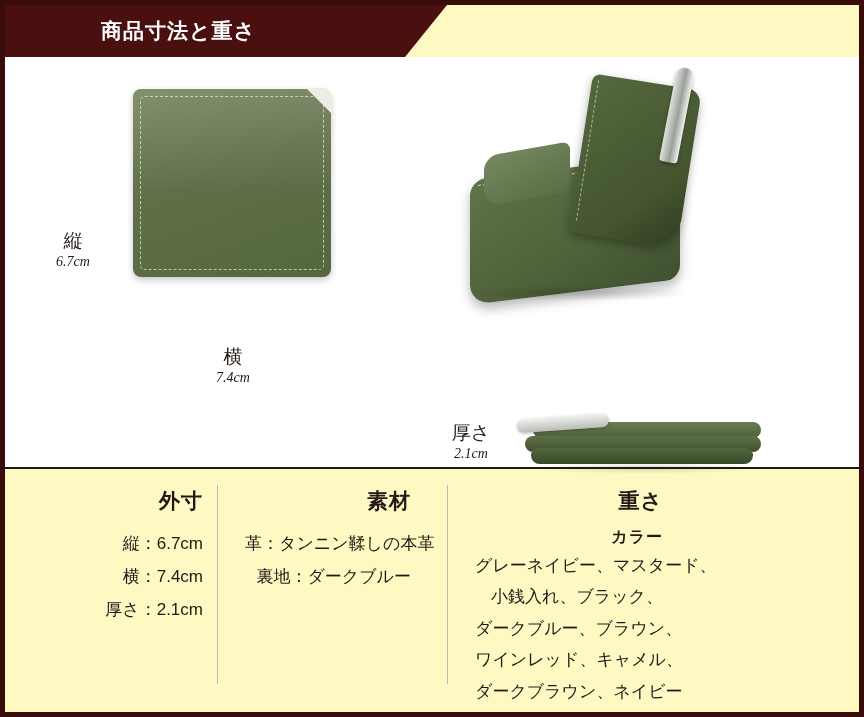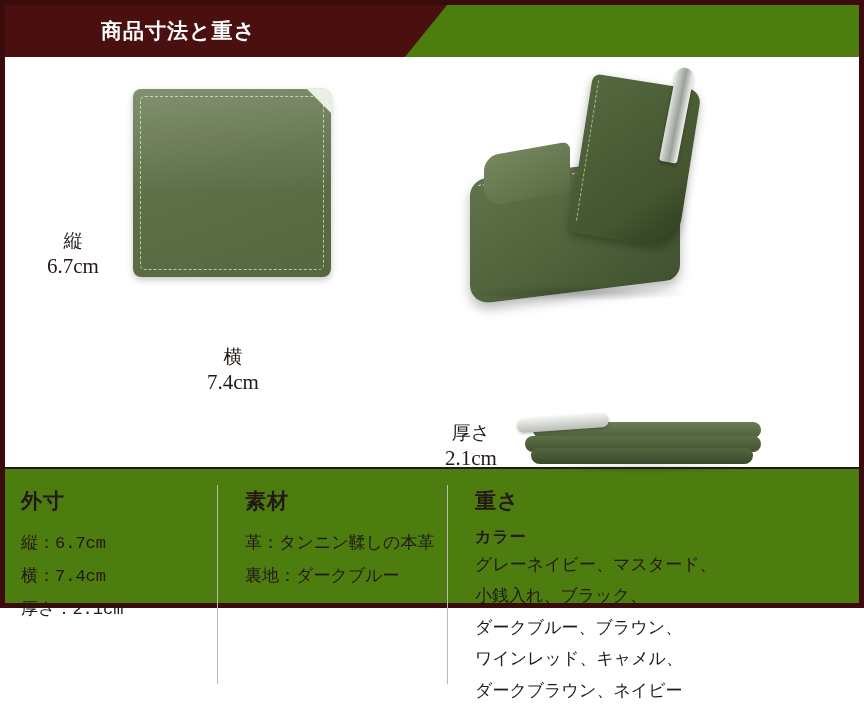--- a/index.html
+++ b/index.html
@@ -6,24 +6,24 @@
   body{
     width:864px;height:717px;
     background:#ffffff;
     font-family:"Liberation Serif","DejaVu Serif",serif;
     color:#231815;
     overflow:hidden;
     position:relative;
   }
   .page{
     position:relative;
-    width:864px;height:608px;
+    width:864px;height:717px;
     box-sizing:border-box;
     border:5px solid #3a0b0b;
-    background:#4d7c0f;
+    background:#fef9c3;
   }
 
   
   .ribbon{
     position:absolute;left:0;top:0;
     width:400px;height:52px;
     background:#4a1010;
     color:#ffffff;
     display:flex;align-items:center;
   }
@@ -157,38 +157,39 @@
 
   
   .measure{
     position:absolute;
     text-align:center;
     line-height:1.25;
     font-size:19px;
     color:#231815;
     font-family:"Liberation Serif","DejaVu Serif",serif;
   }
-  .measure .v{display:block;font-size:21px;}
+  .measure .v{display:block;font-size:14px;font-style:italic;}
   .m-height{left:30px;top:172px;width:76px;}
   .m-width{left:182px;top:288px;width:92px;}
   .m-thick{left:424px;top:364px;width:84px;}
 
   
   .specs{
     position:absolute;left:0;top:462px;
     width:854px;height:245px;
     border-top:2px solid #231815;
     box-sizing:border-box;
     display:flex;
   }
   .col{
     position:relative;
     padding:18px 14px 0 16px;
     box-sizing:border-box;
-    font-family:Liberation Mono, monospace;
+    font-family:Liberation Sans, sans-serif;
+    text-align:right;
   }
   .col + .col:before{
     content:"";
     position:absolute;left:0;top:16px;bottom:28px;
     border-left:1px solid #b9b9b9;
   }
   .c1{width:212px;}
   .c2{width:204px;}
   .c3{width:208px;}
   .c4{width:230px;margin-left:22px;}

